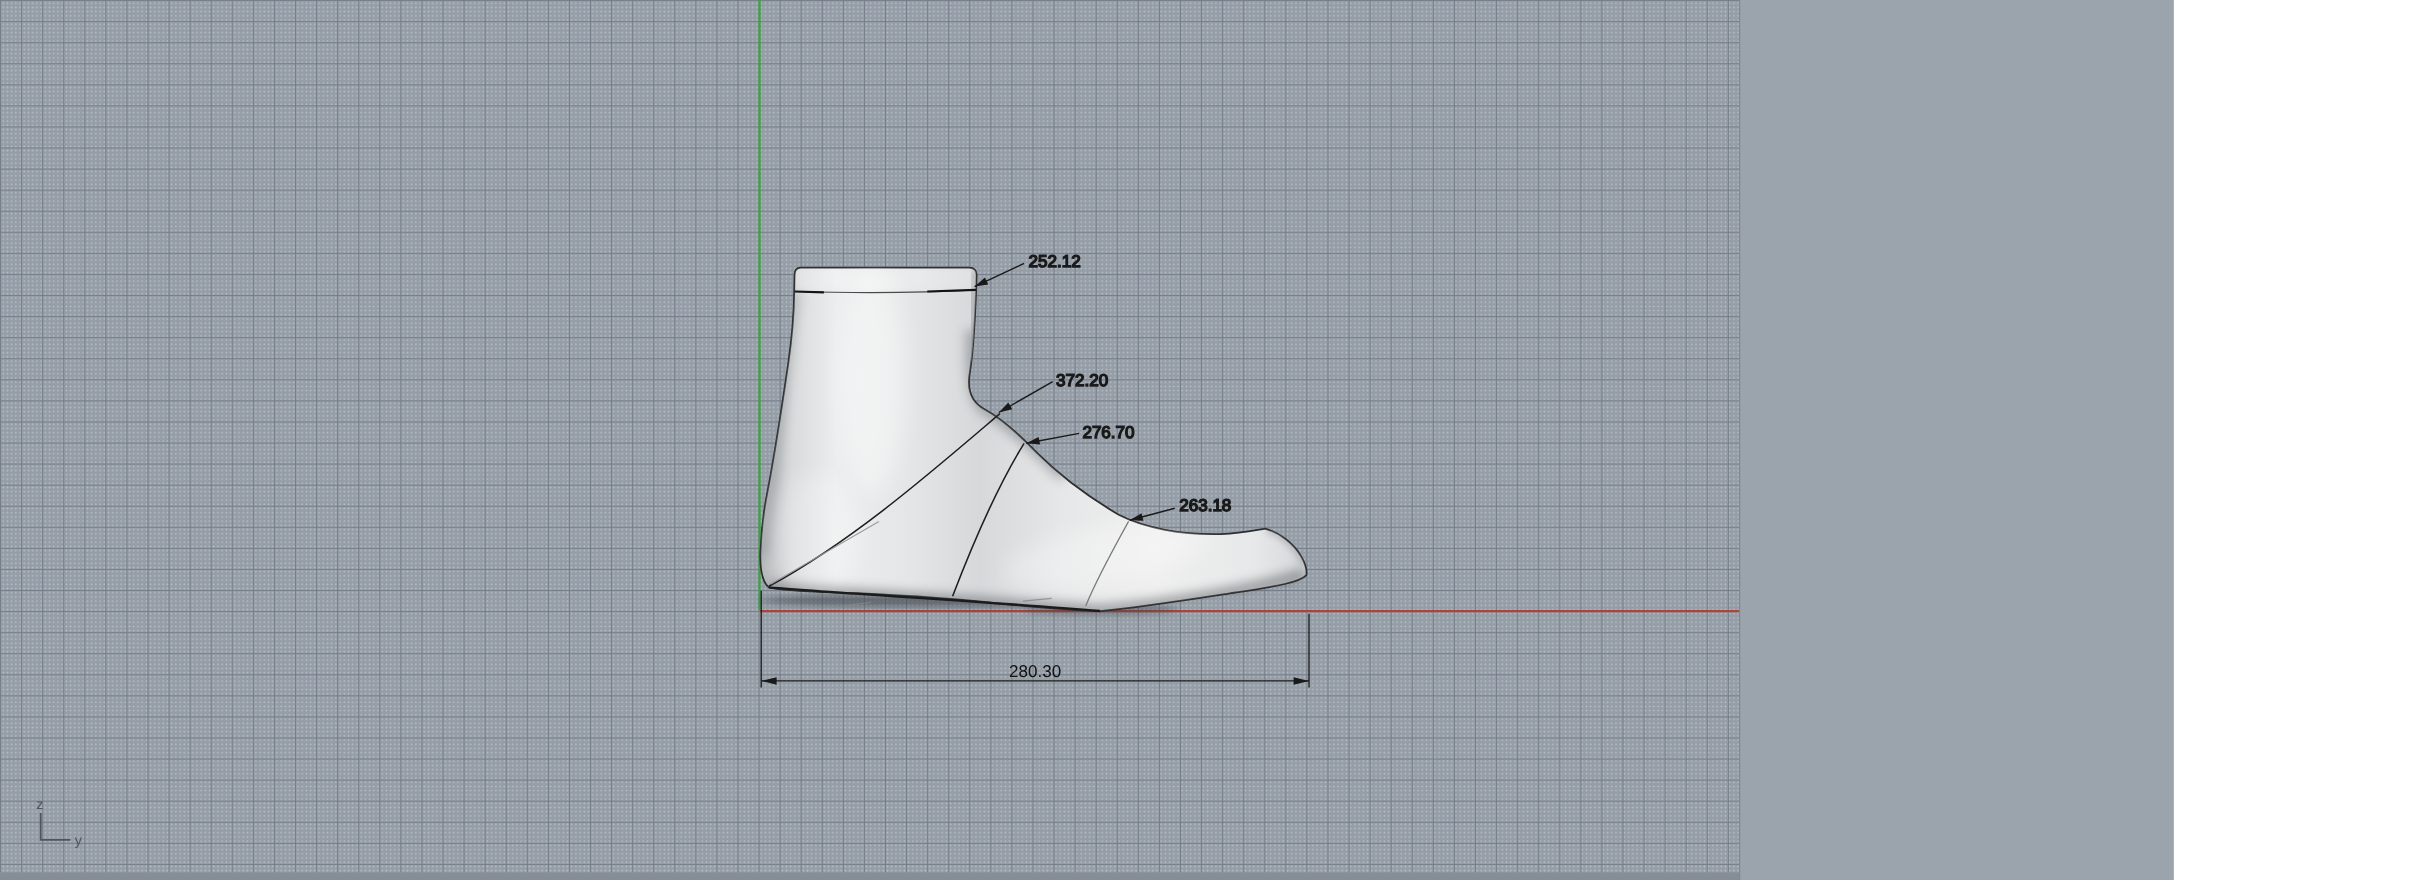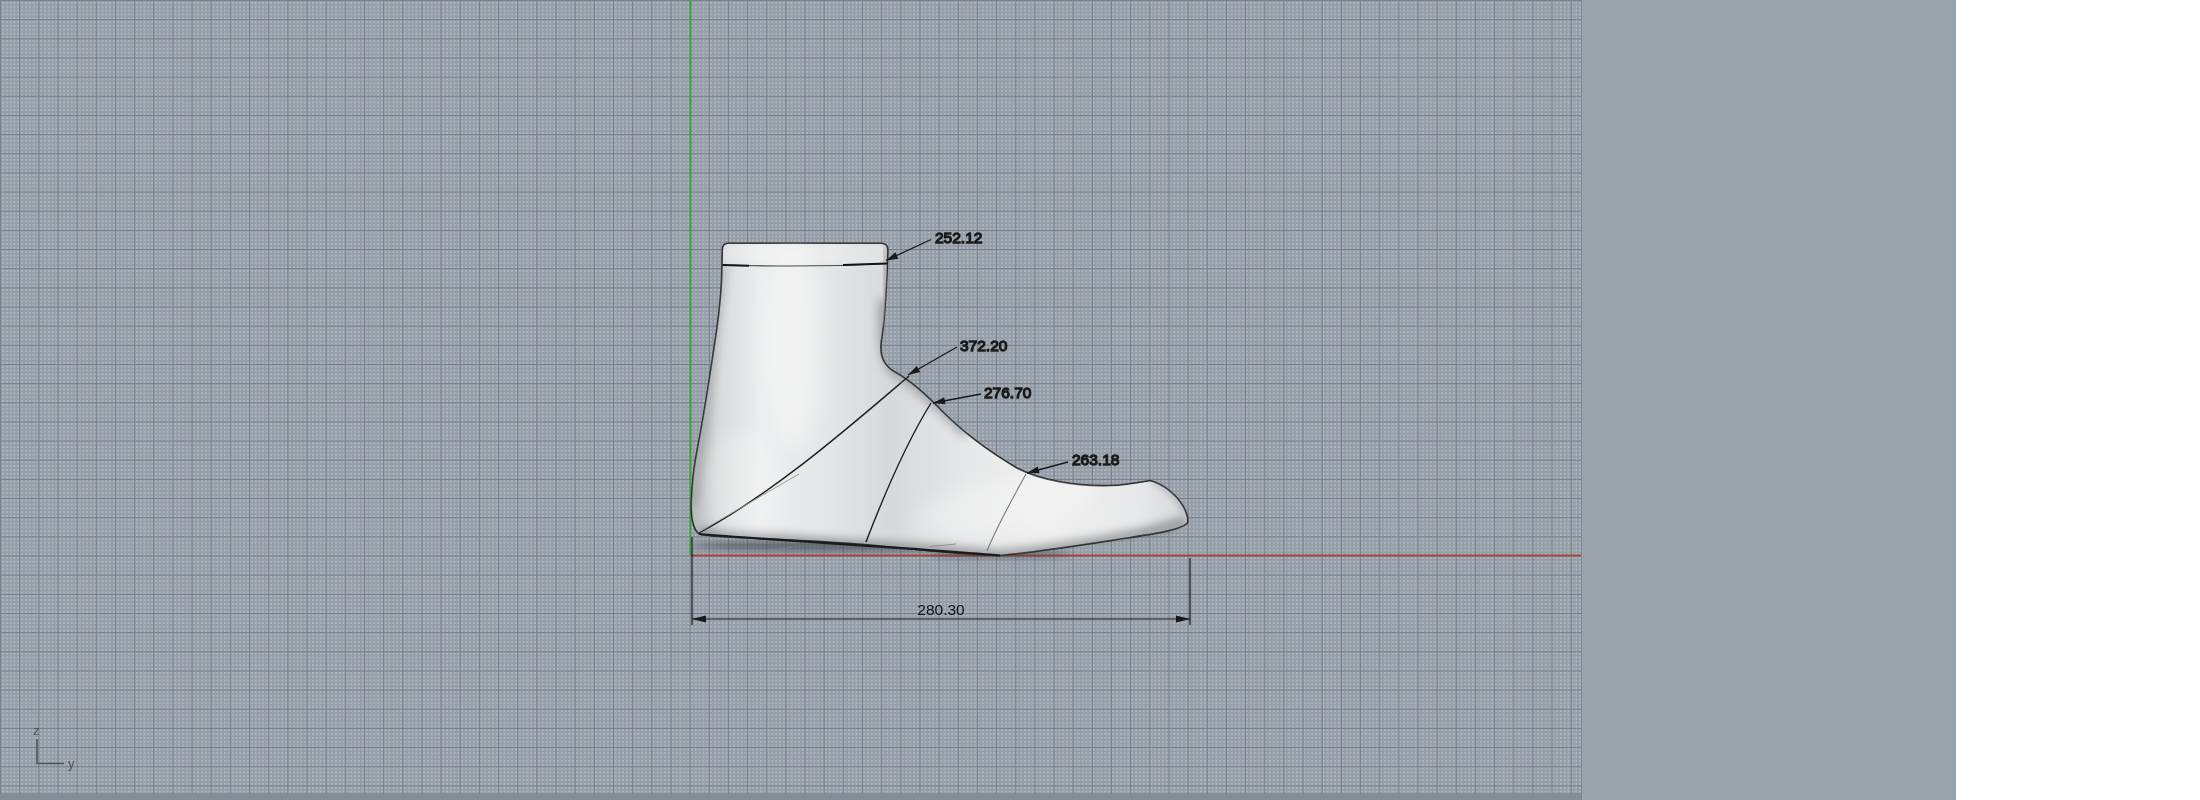--- a/index.html
+++ b/index.html
@@ -1,19 +1,20 @@
 <!DOCTYPE html>
 <html><head>
 <meta charset="utf-8">
 <style>
   html,body{margin:0;padding:0;}
   body{font-family:"Liberation Sans","DejaVu Sans",sans-serif;}
   .stage{
     position:relative;width:1956px;height:800px;overflow:hidden;
     background:#9ba3ad;
+    padding-left:20px;
   }
   
   .grid-area{
     position:absolute;left:0;top:0;width:1581px;height:793px;
     background-color:#959da6;
     background-image:
       linear-gradient(to right, rgba(113,123,136,0.85) 1px, transparent 1px),
       linear-gradient(to bottom, rgba(113,123,136,0.85) 1px, transparent 1px),
       radial-gradient(circle, rgba(203,210,218,0.55) 0.6px, transparent 1.1px);
     background-size:19.17px 19.17px,19.17px 19.17px,3.834px 3.834px;

